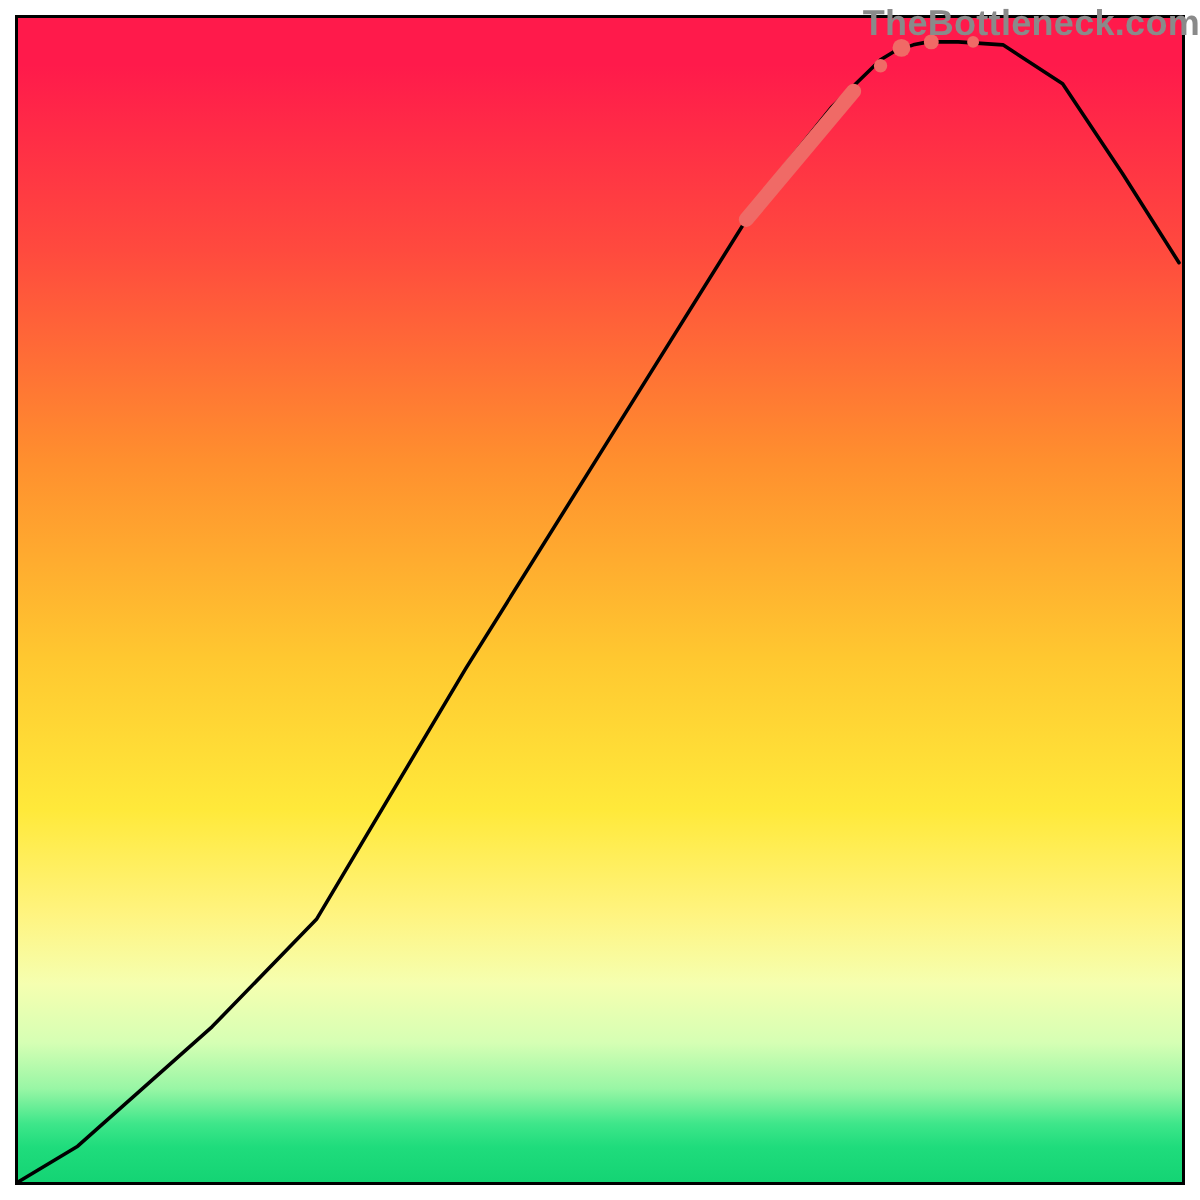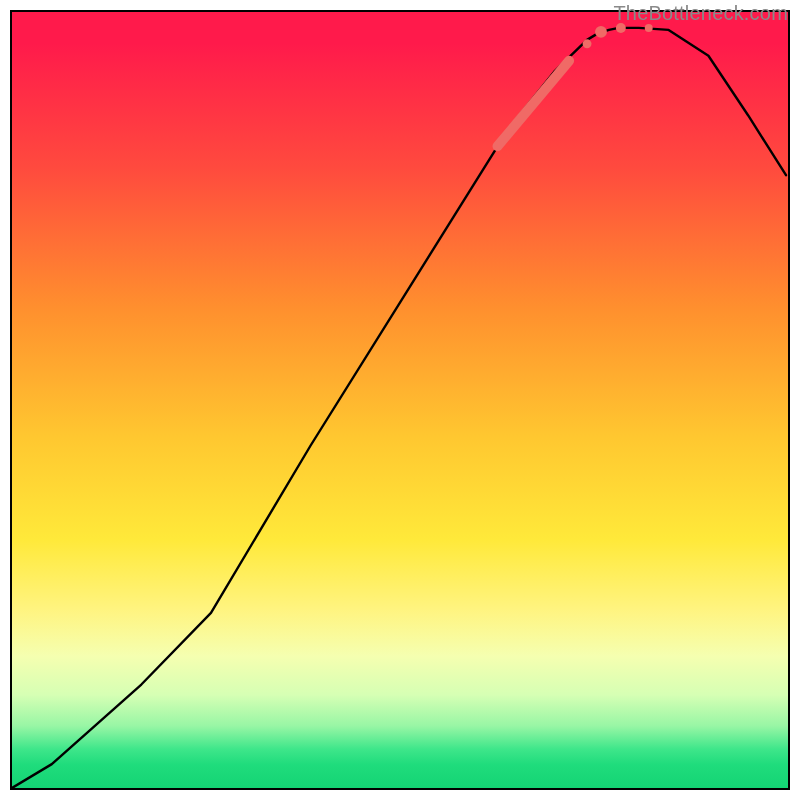--- a/index.html
+++ b/index.html
@@ -6,24 +6,24 @@
     margin: 0;
     padding: 0;
     width: 800px;
     height: 800px;
     background: #ffffff;
     font-family: Arial, Helvetica, sans-serif;
   }
   .watermark {
     position: absolute;
     top: 2px;
-    right: 12px;
+    right: 0;
     color: #8a8a8a;
-    font-size: 20px;
-    font-weight: 400;
+    font-size: 24px;
+    font-weight: 700;
     letter-spacing: 0.2px;
     z-index: 20;
   }
   .frame {
     position: absolute;
     left: 10px;
     top: 10px;
     width: 780px;
     height: 780px;
     border: 2px solid #000;

